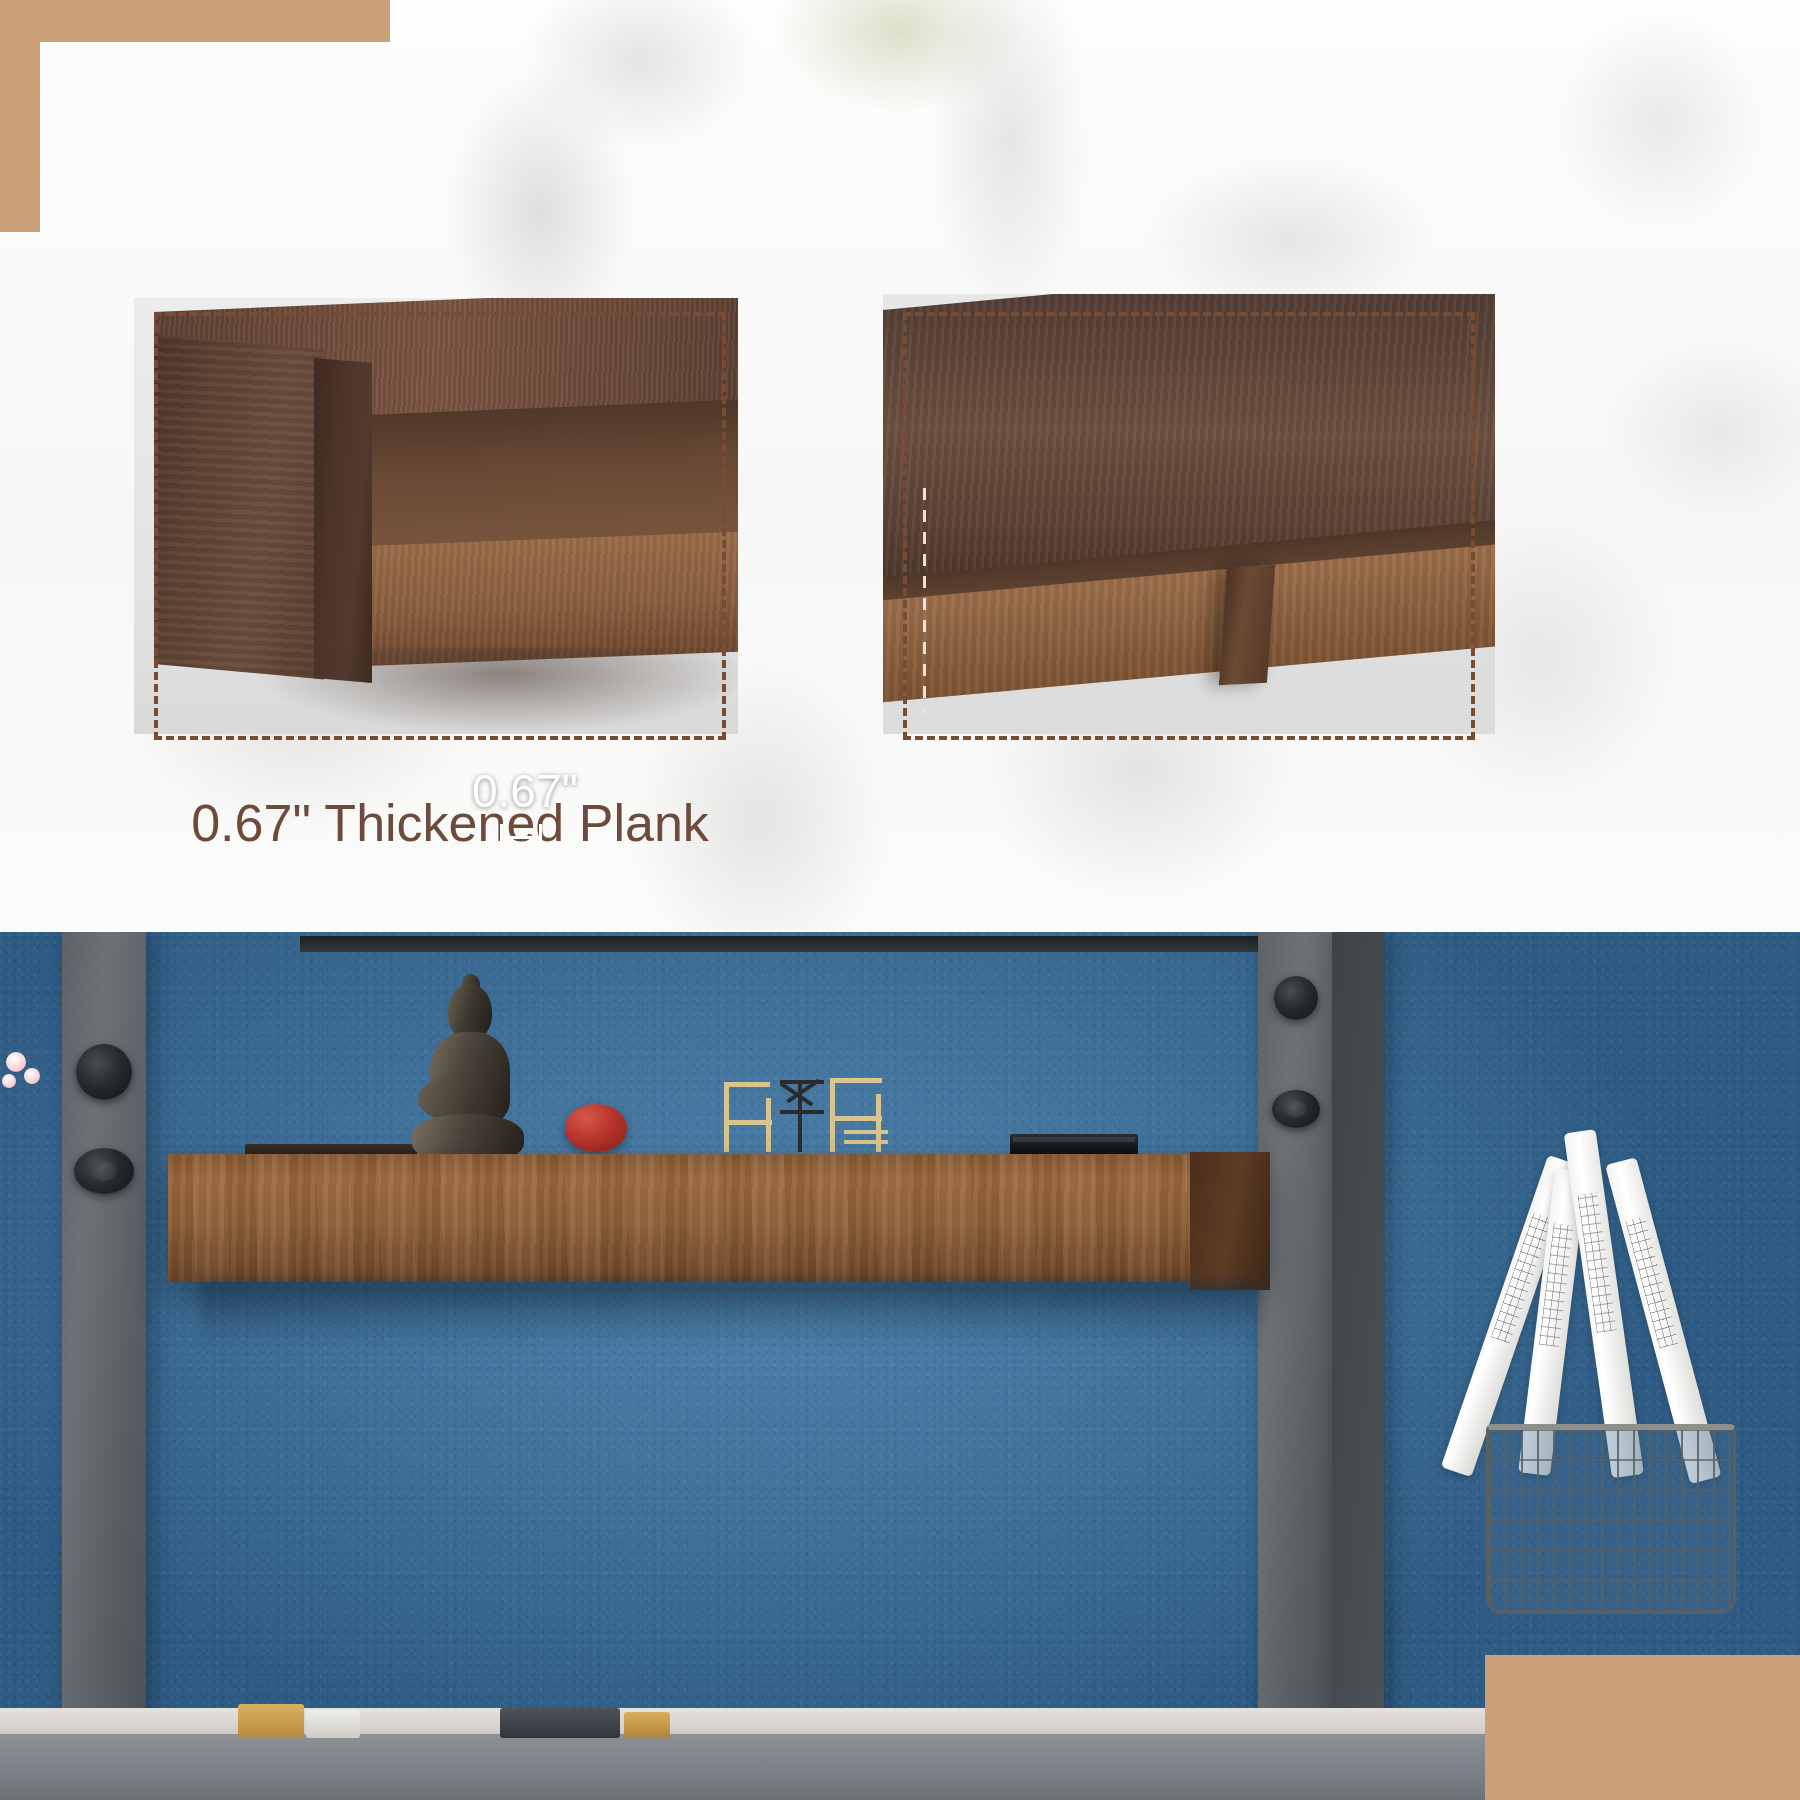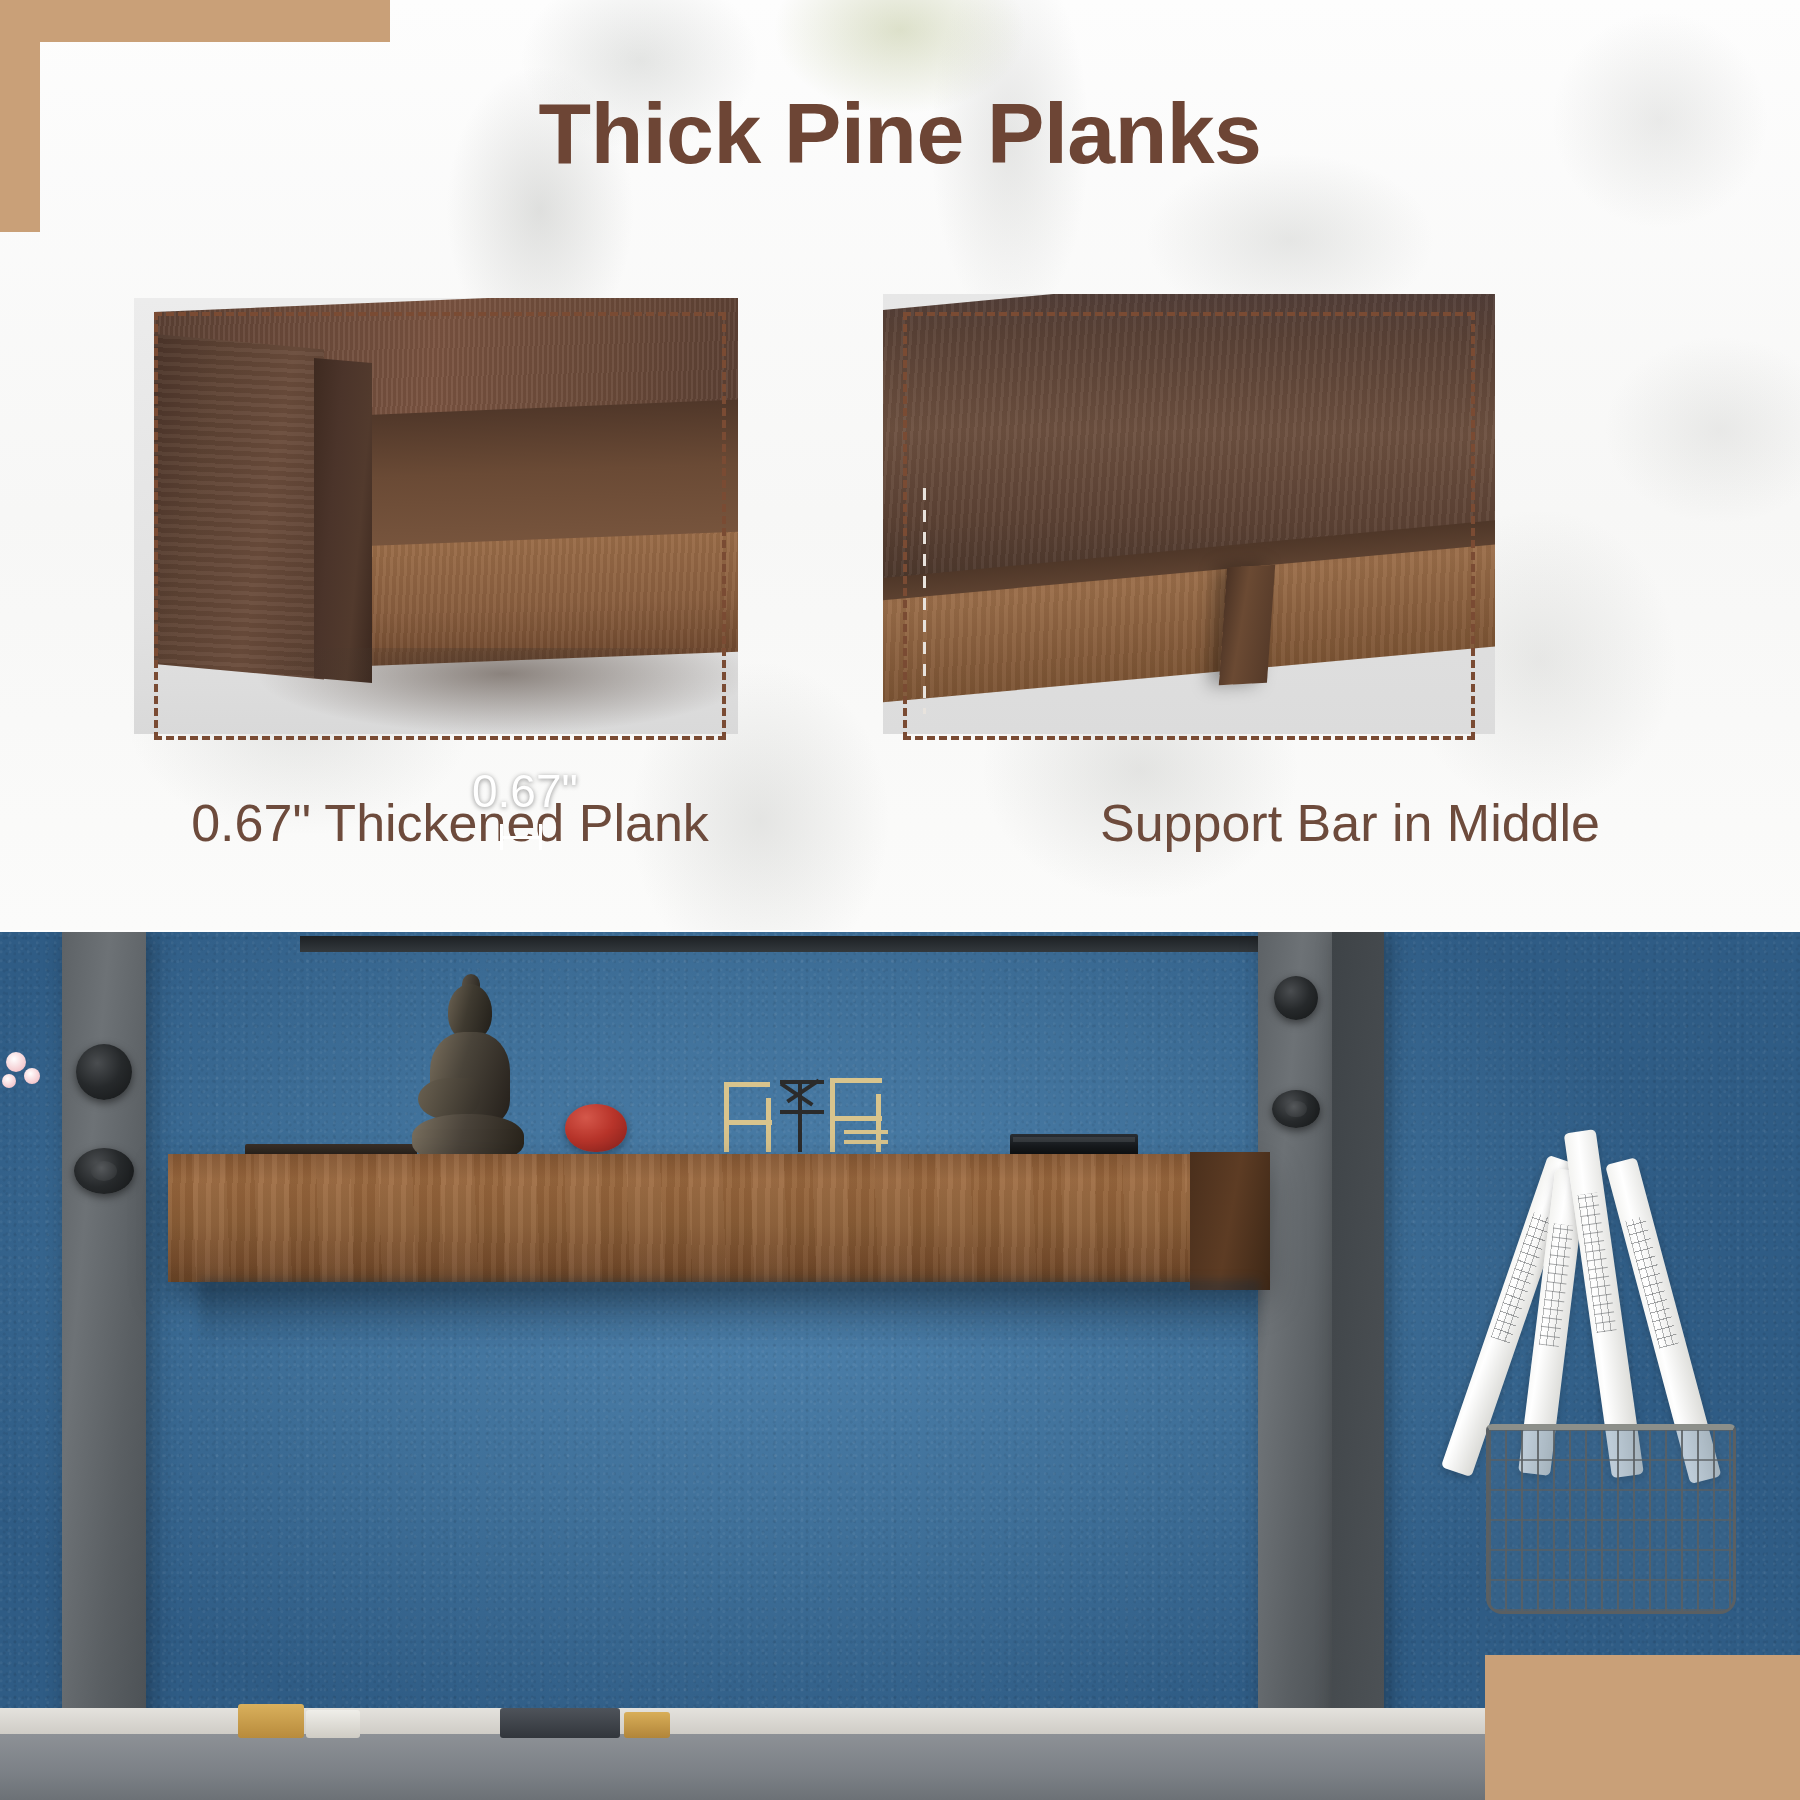--- a/index.html
+++ b/index.html
@@ -354,21 +354,20 @@
 </head>
 <body>
 
 <div id="poster">
 
   <div class="top-section">
 
     <div class="corner-tl-h"></div>
     <div class="corner-tl-v"></div>
 
-    <div class="title">Thick Pine Planks</div>
 
     <div class="frame" id="frame-left">
       <div class="photo">
         <div class="lp-bg"></div>
         <div class="lp-inner"></div>
         <div class="lp-inner-floor"></div>
         <div class="lp-top"></div>
         <div class="lp-endface"></div>
         <div class="lp-edge"></div>
         <div class="lp-shadow"></div>
@@ -388,21 +387,20 @@
         <div class="rp-underside"></div>
         <div class="rp-cavity"></div>
         <div class="rp-support"></div>
         <div class="rp-top"></div>
         <div class="rp-dashline"></div>
       </div>
       <div class="dash"></div>
     </div>
 
     <div class="caption" id="caption-left">0.67" Thickened Plank</div>
-    <div class="caption" id="caption-right">Support Bar in Middle</div>
   </div>
 
   <div class="bottom-section">
     <div class="wall-texture"></div>
 
     <div class="top-rail"></div>
 
     <div class="post" id="post-left">
       <div class="post-knob" style="left:14px; top:112px; width:56px; height:56px;"></div>
       <div class="post-knob small" style="left:12px; top:216px; width:60px; height:46px; border-radius:50%;"></div>

